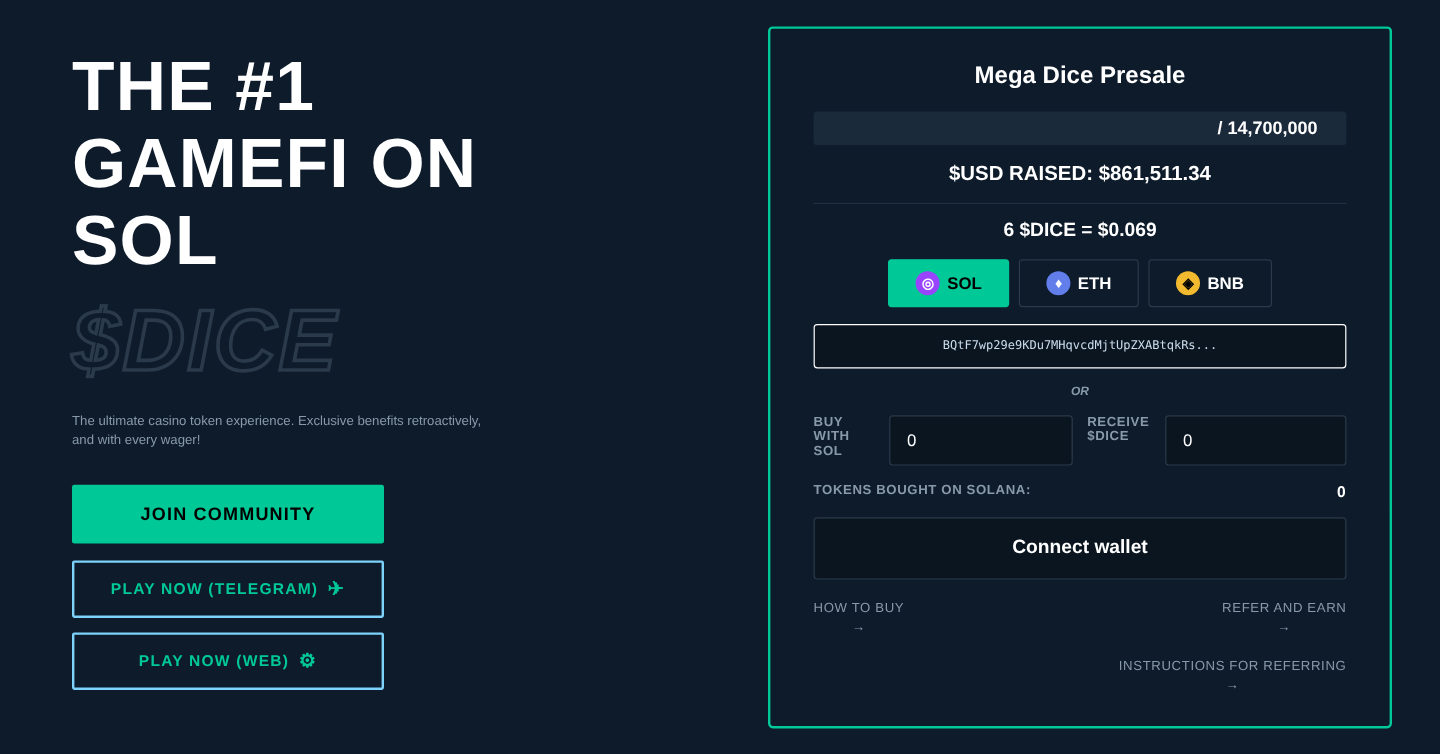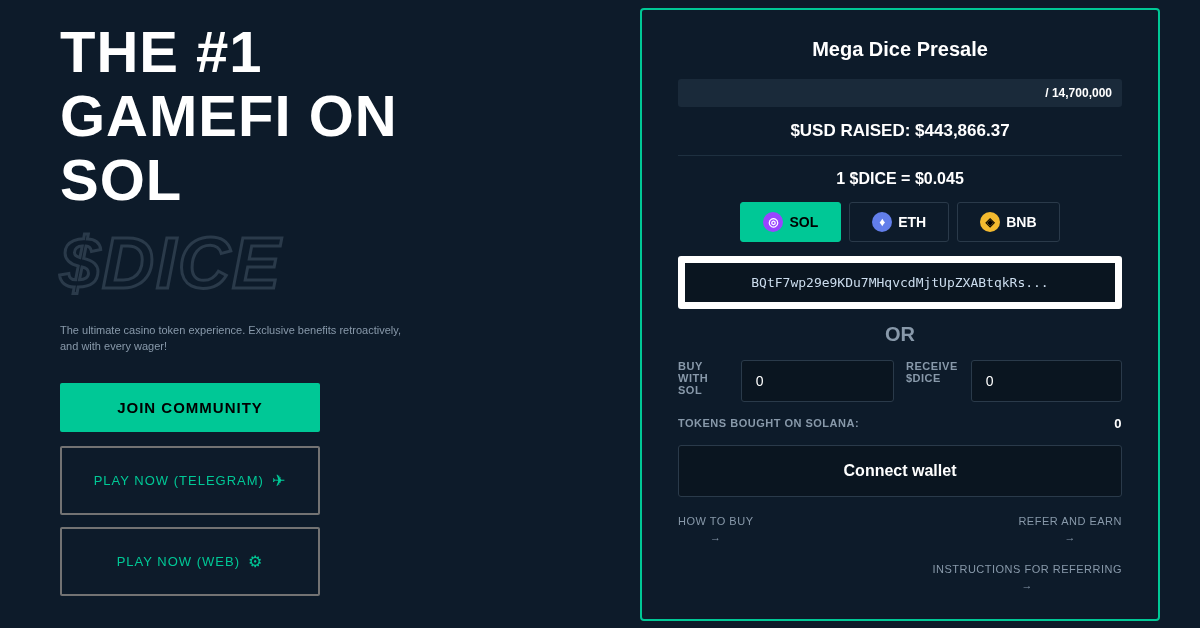--- a/index.html
+++ b/index.html
@@ -72,24 +72,24 @@
       letter-spacing: 1px;
       cursor: pointer;
       width: 260px;
       margin-bottom: 14px;
       border-radius: 2px;
     }
 
     .btn-outline {
       background-color: transparent;
       color: #00c896;
-      border: 2px solid #737373;
-      padding: 23px 30px;
+      border: 2px solid #7dd3fc;
+      padding: 12px 30px;
       font-size: 13px;
-      font-weight: 400;
+      font-weight: 700;
       text-transform: uppercase;
       letter-spacing: 1px;
       cursor: pointer;
       width: 260px;
       margin-bottom: 12px;
       border-radius: 2px;
       display: flex;
       align-items: center;
       justify-content: center;
       gap: 8px;
@@ -138,24 +138,24 @@
       align-items: center;
       padding-left: 8px;
       font-size: 11px;
       font-weight: 700;
       color: #000;
       white-space: nowrap;
     }
 
     .progress-bar-text-right {
       position: absolute;
-      right: 10px;
+      right: 24px;
       top: 50%;
       transform: translateY(-50%);
-      font-size: 12px;
+      font-size: 15px;
       color: #ffffff;
       font-weight: 600;
     }
 
     .usd-raised {
       text-align: center;
       font-size: 17px;
       font-weight: 700;
       color: #ffffff;
     }
@@ -214,35 +214,36 @@
     .chain-icon.bnb { background-color: #f3ba2f; color: #000; }
 
     .send-label {
       text-align: center;
       font-size: 13px;
       color: #8899aa;
     }
 
     .address-box {
       background-color: #0a1520;
-      border: 7px solid #ffffff;
+      border: 1px solid #ffffff;
       border-radius: 3px;
       padding: 12px 16px;
-      font-size: 13px;
+      font-size: 10px;
       color: #ccddee;
       font-family: monospace;
       word-break: break-all;
       text-align: center;
     }
 
     .or-divider {
       text-align: center;
-      font-size: 20px;
+      font-size: 10px;
       font-weight: 600;
       color: #8899aa;
+      font-style: italic;
     }
 
     .input-row {
       display: flex;
       gap: 12px;
     }
 
     .input-group {
       flex: 1;
       display: flex;
@@ -353,25 +354,25 @@
 
   <div class="right-panel">
     <div class="presale-title">Mega Dice Presale</div>
 
     <div class="progress-bar-wrapper">
       <span class="progress-bar-text-right">
         / <span>14,700,000</span>
       </span>
     </div>
 
-    <div class="usd-raised">$USD RAISED: $443,866.37</div>
+    <div class="usd-raised">$USD RAISED: $861,511.34</div>
 
     <hr class="divider">
 
-    <div class="rate">1 $DICE = $0.045</div>
+    <div class="rate">6 $DICE = $0.069</div>
 
     <div class="chain-selector">
       <button class="chain-btn active">
         <span class="chain-icon sol">◎</span>
         <span>SOL</span>
       </button>
       <button class="chain-btn">
         <span class="chain-icon eth">♦</span>
         <span>ETH</span>
       </button>

